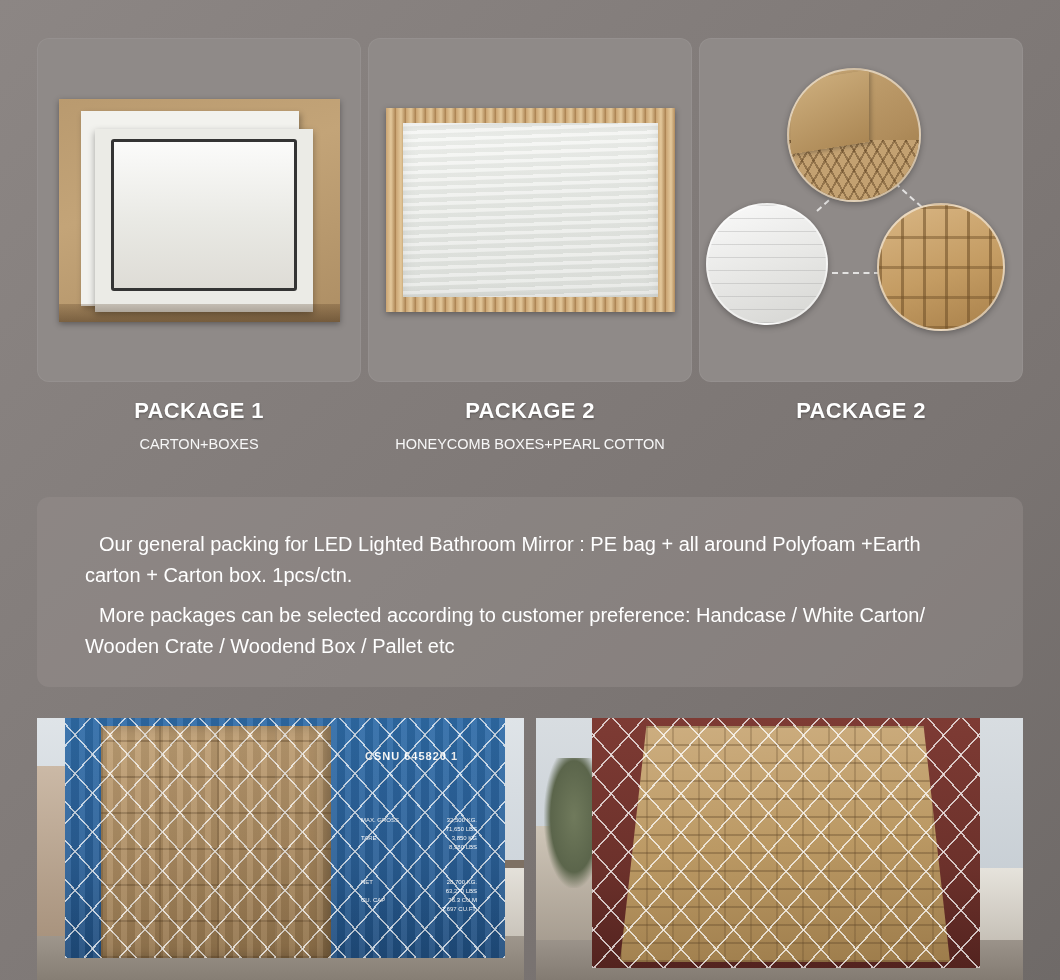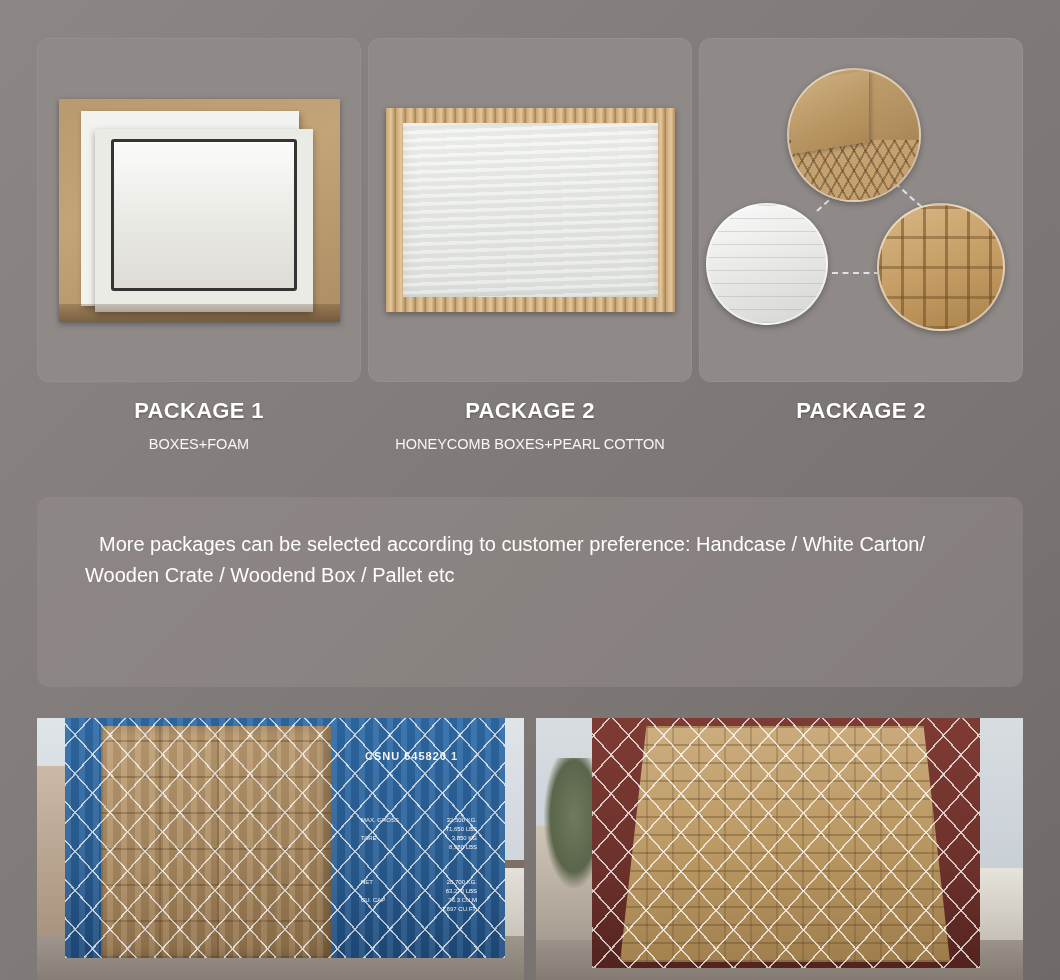--- a/index.html
+++ b/index.html
@@ -218,21 +218,21 @@
     box-sizing: border-box;
     padding: 32px 44px 0 48px;
     color: #ffffff;
     font-size: 20px;
     line-height: 31px;
   }
   .desc p {
     margin: 0;
     text-indent: 14px;
   }
-  .desc p + p { margin-top: 17px; font-family: Liberation Serif, serif; }
+  .desc p + p { margin-top: 9px; }
 
   
   .bottom-row {
     position: absolute;
     left: 37px;
     top: 718px;
     width: 986px;
     height: 262px;
     display: flex;
     gap: 12px;
@@ -386,32 +386,33 @@
         <div class="circ circ-left"></div>
         <div class="circ circ-right"></div>
       </div>
     </div>
 
   </div>
 
   <div class="captions">
     <div class="caption">
       <div class="title">PACKAGE 1</div>
-      <div class="sub">BOXES+FOAM</div>
+      <div class="sub">CARTON+BOXES</div>
     </div>
     <div class="caption">
       <div class="title">PACKAGE 2</div>
       <div class="sub">HONEYCOMB BOXES+PEARL COTTON</div>
     </div>
     <div class="caption">
       <div class="title">PACKAGE 2</div>
     </div>
   </div>
 
   <div class="desc">
+    <p>Our general packing for LED Lighted Bathroom Mirror : PE bag + all around Polyfoam +Earth carton + Carton box. 1pcs/ctn.</p>
     <p>More packages can be selected according to customer preference:  Handcase / White Carton/ Wooden Crate / Woodend Box / Pallet etc</p>
   </div>
 
   <div class="bottom-row">
 
     <div class="bphoto bp1">
       <div class="sky"></div>
       <div class="bldg"></div>
       <div class="roof"></div>
       <div class="bldg2"></div>

